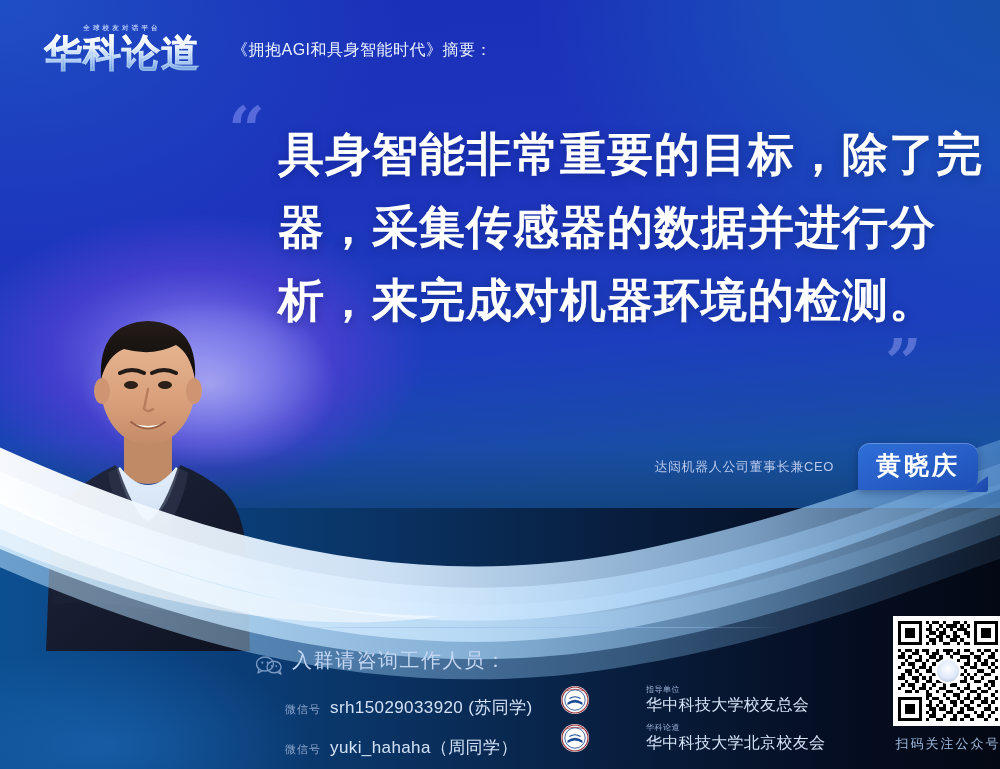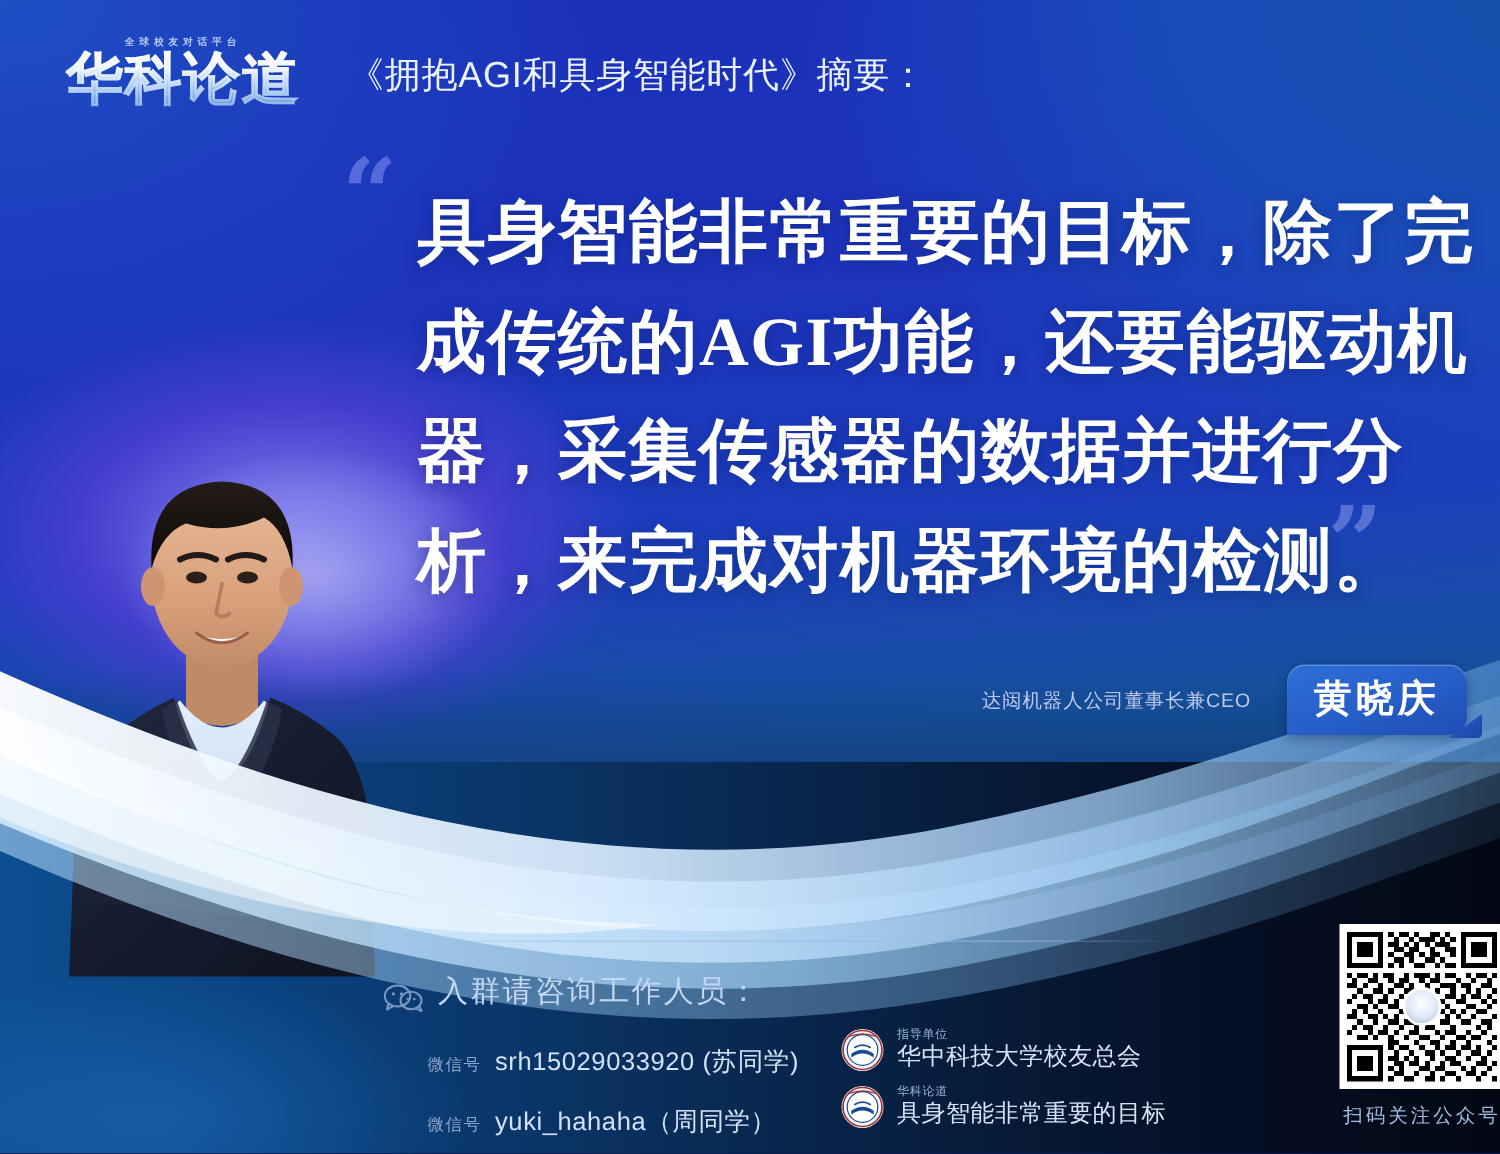--- a/index.html
+++ b/index.html
@@ -63,21 +63,21 @@
   }
   .logo-main{
     font-size:38px;font-weight:900;letter-spacing:1px;line-height:1;
     background:linear-gradient(180deg,#ffffff 0%,#eaf3ff 30%,#9fc4f5 62%,#4a86d8 100%);
     -webkit-background-clip:text;background-clip:text;color:transparent;
     -webkit-text-stroke:0.6px rgba(255,255,255,.35);
     white-space:nowrap;
   }
   .header-title{
     margin-left:14px;margin-top:12px;
-    font-size:24px;color:#eaf1ff;letter-spacing:.5px;white-space:nowrap;
+    font-size:16px;color:#eaf1ff;letter-spacing:.5px;white-space:nowrap;
   }
 
   
   .quote-open{
     position:absolute;left:228px;top:98px;
     font-size:64px;line-height:1;font-weight:900;
     color:#5a6ddd;opacity:.95;font-family:"DejaVu Serif",serif;
   }
   .quote-wrap{position:absolute;left:278px;top:118px;width:660px;font-family:Liberation Serif, serif;}
   .quote-line{
@@ -122,21 +122,21 @@
   }
   .contact{position:absolute;left:285px;display:flex;align-items:baseline;gap:9px;white-space:nowrap;}
   .contact.c1{top:77px;}
   .contact.c2{top:117px;}
   .contact-label{font-size:11px;color:#8fa6cc;letter-spacing:1px;}
   .contact-value{font-size:17px;color:#d3e1f6;letter-spacing:.4px;}
 
   .orgs{position:absolute;left:560px;top:66px;}
   .org-row{display:flex;align-items:center;gap:8px;margin-bottom:8px;}
   .org-seal{position:relative;width:30px;height:30px;flex:0 0 30px;}
-  .org-text{display:flex;flex-direction:column;line-height:1.05;}
+  .org-text{display:flex;flex-direction:column;line-height:1.05;margin-left:48px;}
   .org-kind{font-size:8px;color:#9db4d8;letter-spacing:.5px;margin-bottom:2px;}
   .org-name{font-size:16px;color:#d6e3f7;letter-spacing:.3px;white-space:nowrap;}
 
   .qr-block{position:absolute;right:40px;bottom:16px;width:120px;text-align:center;}
   .qr-img{width:110px;height:110px;background:#fff;padding:5px;box-sizing:border-box;position:relative;margin:0 auto;}
   .qr-img svg{display:block;width:100%;height:100%;}
   .qr-logo{
     position:absolute;left:50%;top:50%;transform:translate(-50%,-50%);
     width:22px;height:22px;border-radius:50%;
     background:radial-gradient(circle at 50% 40%,#ffffff 0%,#dfe9f8 55%,#9fb6d6 100%);
@@ -264,21 +264,20 @@
     <div class="logo-block">
       <div class="logo-tag">全球校友对话平台</div>
       <div class="logo-main">华科论道</div>
     </div>
     <div class="header-title">《拥抱AGI和具身智能时代》摘要：</div>
   </div>
 
   <div class="quote-open">“</div>
   <div class="quote-wrap">
     <div class="quote-line">具身智能非常重要的目标，除了完</div>
-    <div class="quote-line">成传统的AGI功能，还要能驱动机</div>
     <div class="quote-line">器，采集传感器的数据并进行分</div>
     <div class="quote-line">析，来完成对机器环境的检测。</div>
   </div>
   <div class="quote-close">”</div>
 
   <div class="attrib">
     <div class="attrib-role">达闼机器人公司董事长兼CEO</div>
     <div class="attrib-name">黄晓庆</div>
   </div>
 
@@ -332,21 +331,21 @@
             <circle cx="15" cy="15" r="14" fill="#f3f6fb"></circle>
             <circle cx="15" cy="15" r="13" fill="none" stroke="#9b2f33" stroke-width="1.1"></circle>
             <circle cx="15" cy="15" r="10.2" fill="#ffffff" stroke="#1c4b96" stroke-width=".8"></circle>
             <path d="M7.5 17.5 Q15 12 22.5 17.5 L22.5 20 Q15 14.8 7.5 20 Z" fill="#1c4b96"></path>
             <path d="M9.5 13.5 Q15 10 20.5 13.5" fill="none" stroke="#1c4b96" stroke-width="1.2"></path>
             <path d="M6 6 Q15 2.5 24 6" fill="none" stroke="#9b2f33" stroke-width=".7"></path>
           </svg>
         </div>
         <div class="org-text">
           <span class="org-kind">华科论道</span>
-          <span class="org-name">具身智能非常重要的目标</span>
+          <span class="org-name">华中科技大学北京校友会</span>
         </div>
       </div>
     </div>
 
     <div class="qr-block">
       <div class="qr-img">
         <svg viewBox="0 0 29 29" shape-rendering="crispEdges" xmlns="http://www.w3.org/2000/svg">
           <rect width="29" height="29" fill="#ffffff"></rect>
           <g fill="#000000">
             <path d="M0 0h7v7h-7z"></path>

